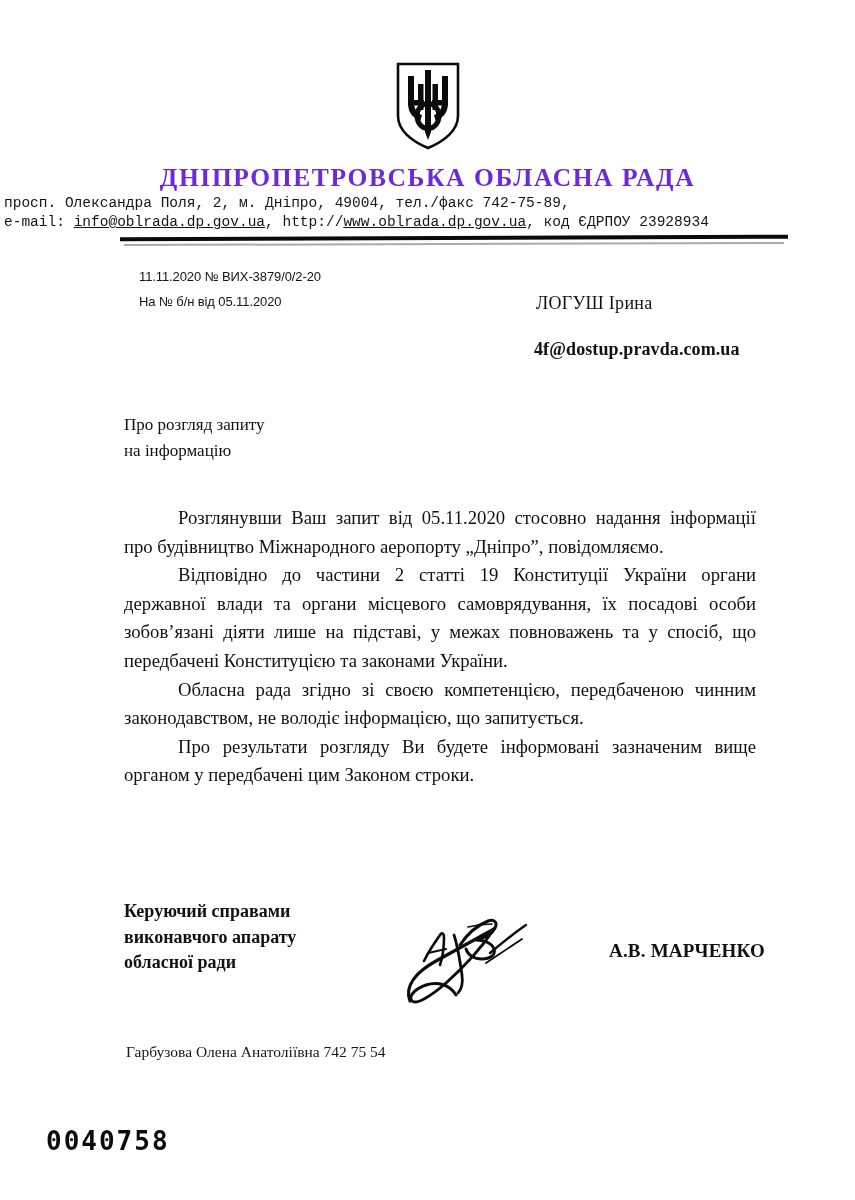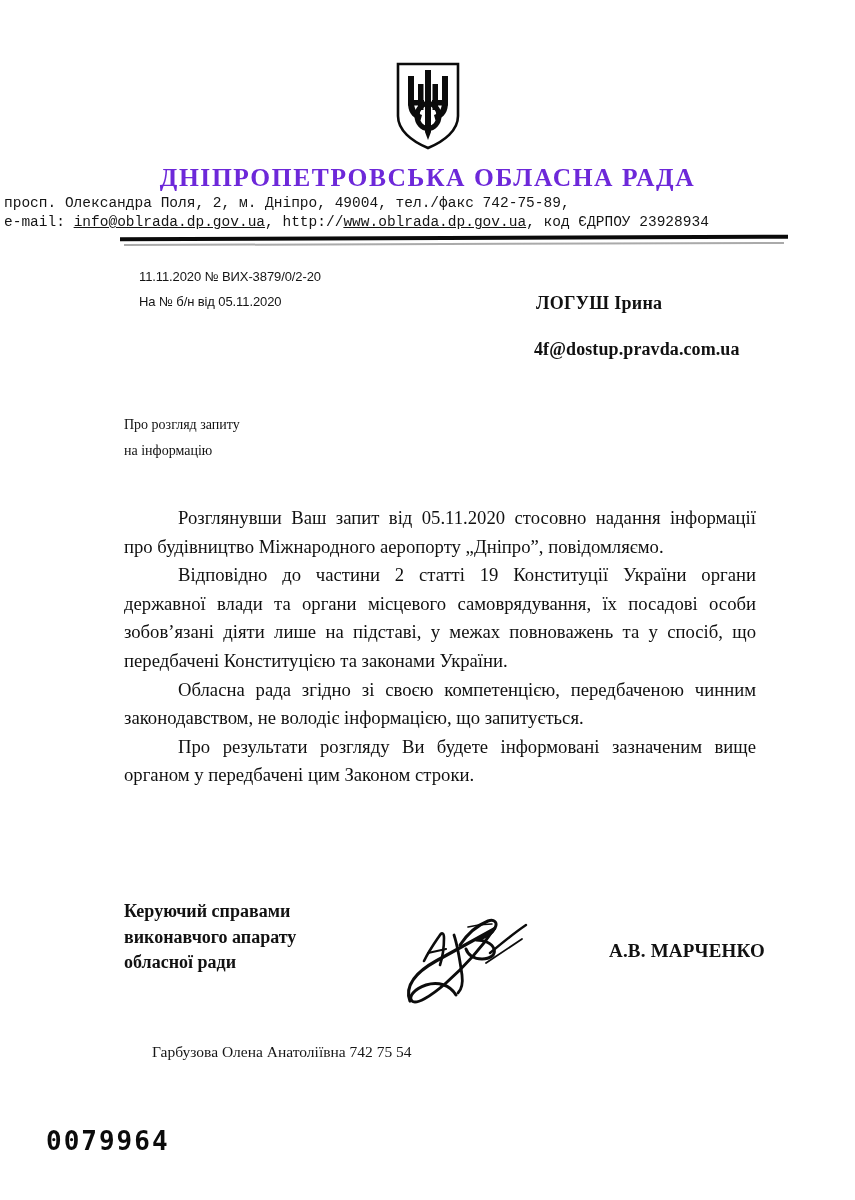--- a/index.html
+++ b/index.html
@@ -85,41 +85,41 @@
     color: #141414;
     white-space: nowrap;
     letter-spacing: -0.1px;
   }
 
   
   .recipient-name {
     position: absolute;
     left: 536px;
     top: 293px;
-    font-weight: bold;
+    font-weight: normal;
     font-size: 18px;
     letter-spacing: 0.3px;
     white-space: nowrap;
   }
   .recipient-email {
     position: absolute;
     left: 534px;
     top: 339px;
     font-weight: bold;
     font-size: 18px;
     letter-spacing: 0.1px;
     white-space: nowrap;
   }
 
   
   .subject {
     position: absolute;
     left: 124px;
     top: 412px;
-    font-size: 14px;
+    font-size: 17px;
     line-height: 26px;
     white-space: nowrap;
   }
 
   
   .body {
     position: absolute;
     left: 124px;
     top: 504px;
     width: 632px;
@@ -160,21 +160,20 @@
   }
 
   
   .executor {
     position: absolute;
     left: 126px;
     top: 1043px;
     font-size: 15.5px;
     white-space: nowrap;
     color: #161616;
-    margin-left: 26px;
   }
 
   
   .doc-number {
     position: absolute;
     left: 46px;
     top: 1126px;
     font-family: "DejaVu Sans Mono", "Liberation Mono", monospace;
     font-size: 26px;
     font-weight: bold;
@@ -268,15 +267,15 @@
 
         <path d="M70 22 C78 20 86 19 94 19" stroke-width="1.6"></path>
       </g>
     </svg>
   </div>
 
   <div class="sig-name">А.В. МАРЧЕНКО</div>
 
   <div class="executor">Гарбузова Олена Анатоліївна 742 75 54</div>
 
-  <div class="doc-number">0079964</div>
+  <div class="doc-number">0040758</div>
 
 </div>
 
 </body></html>

